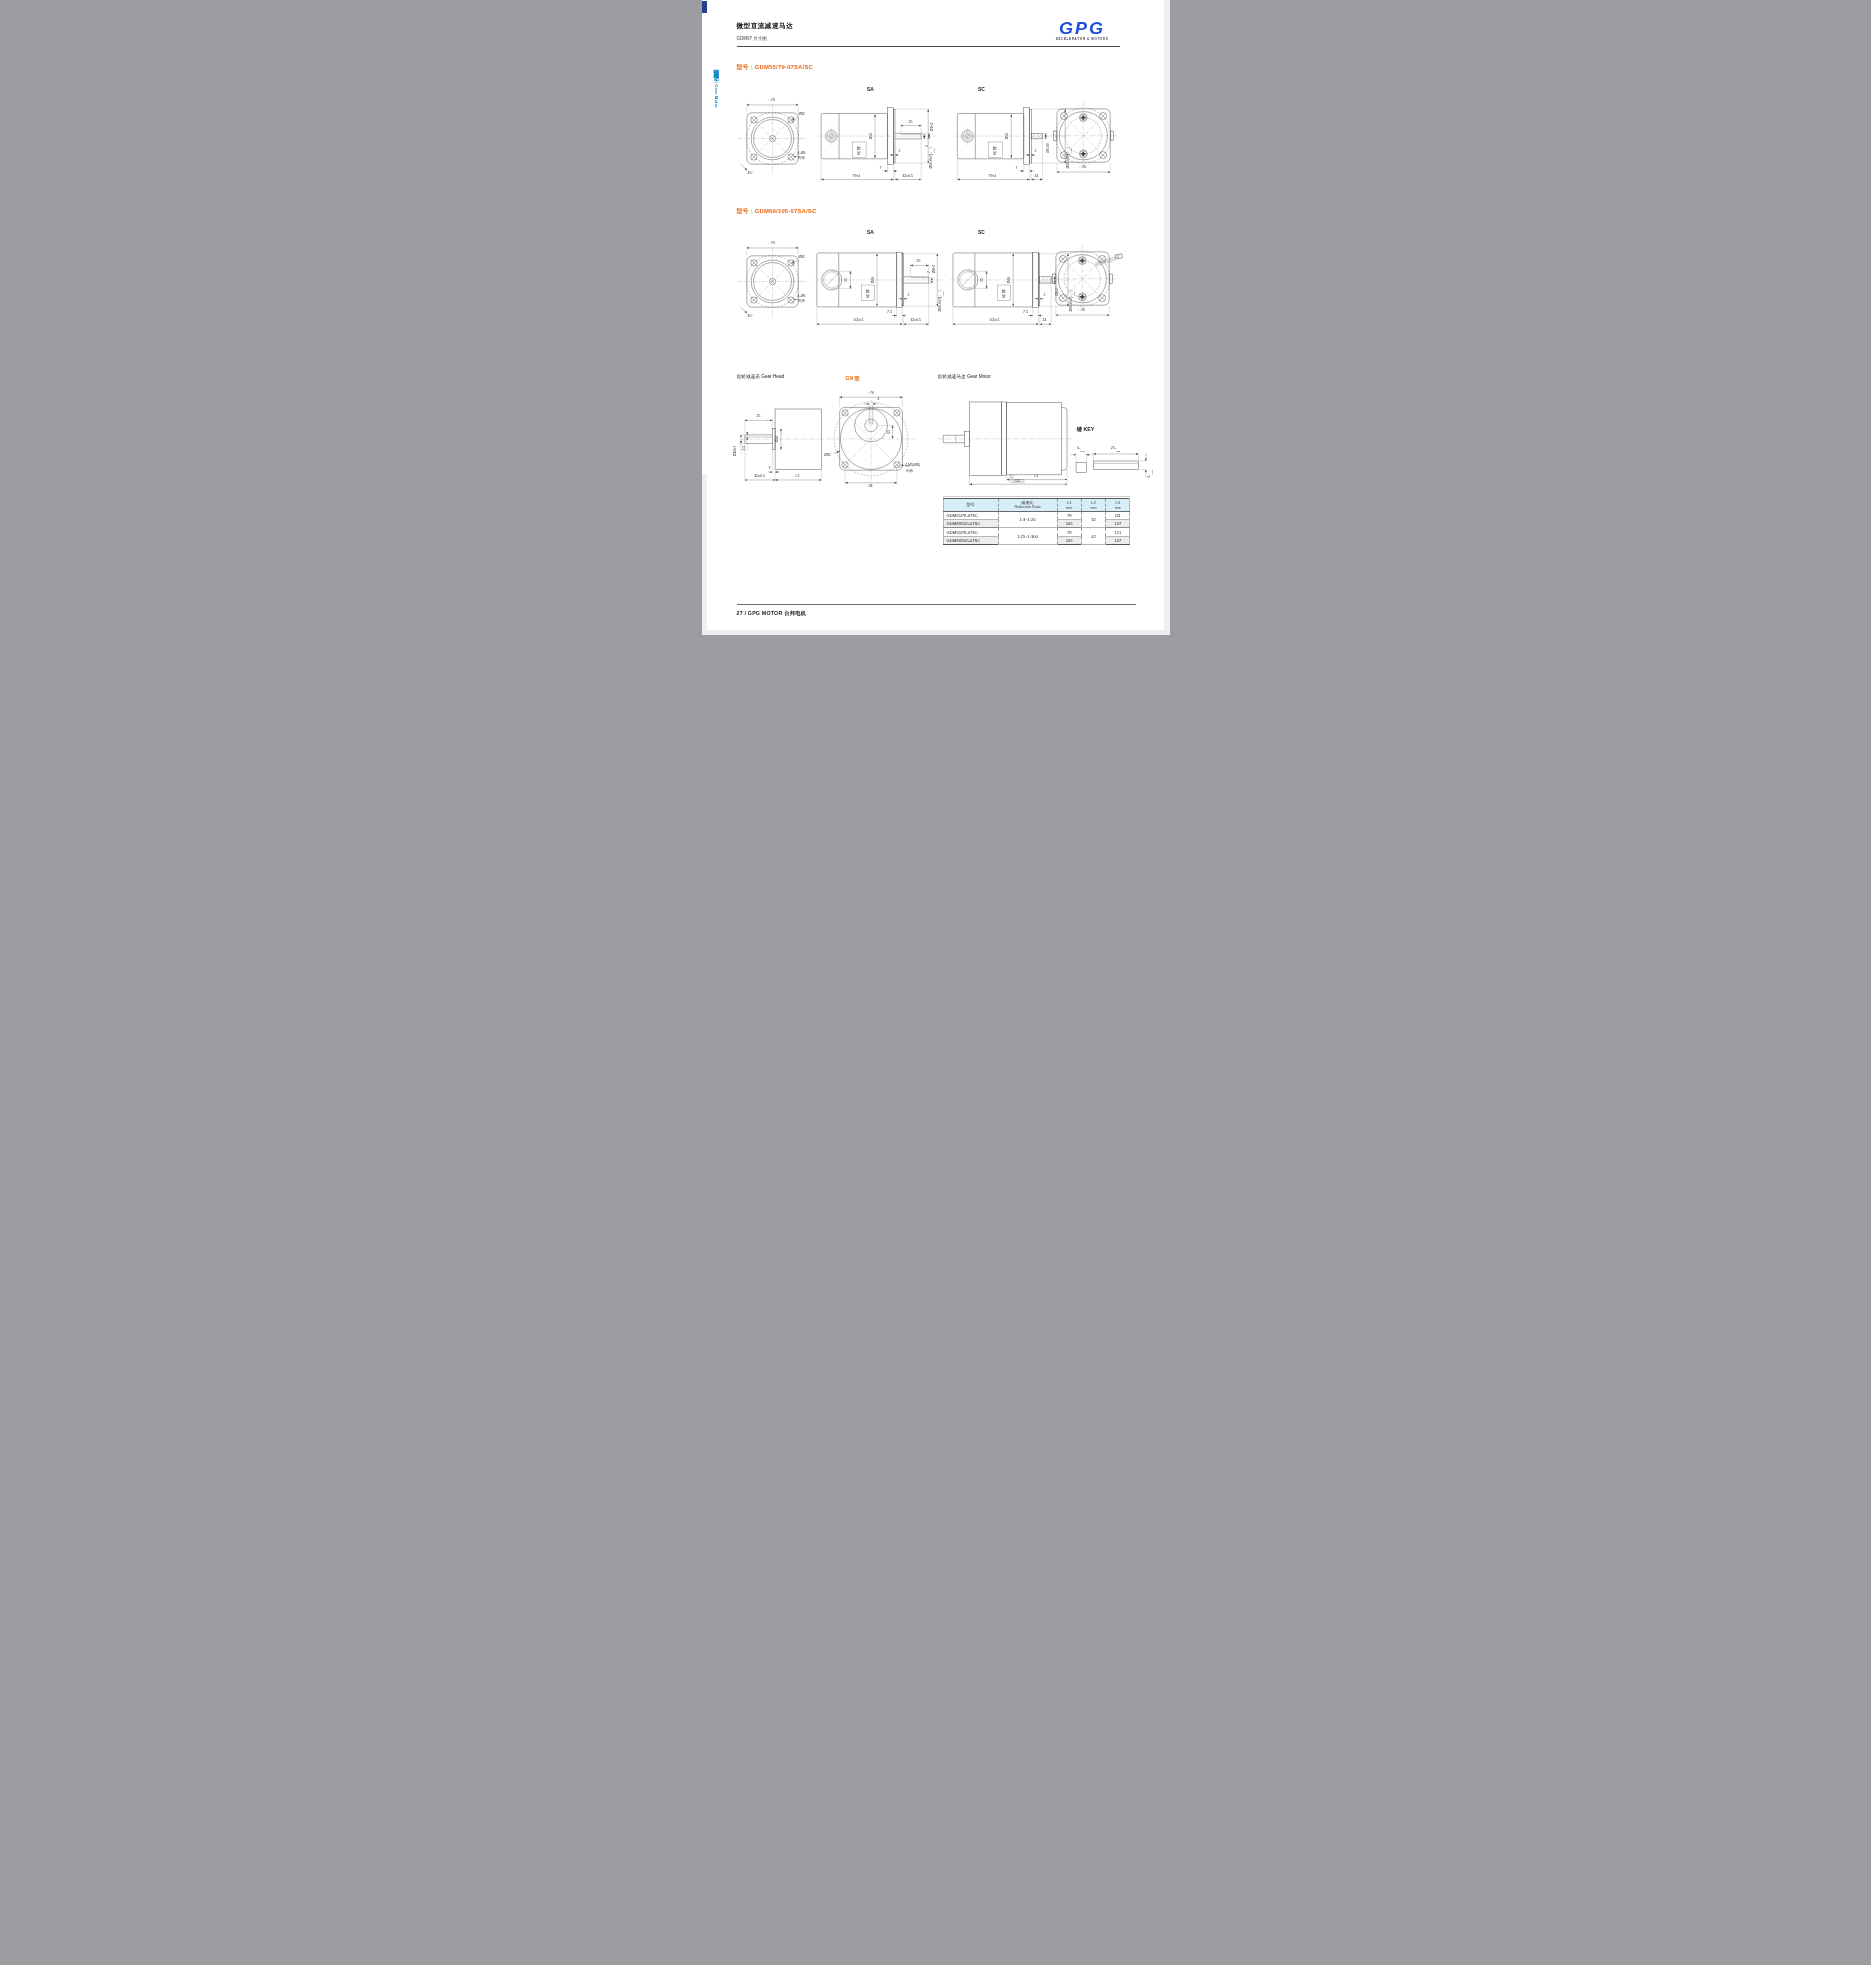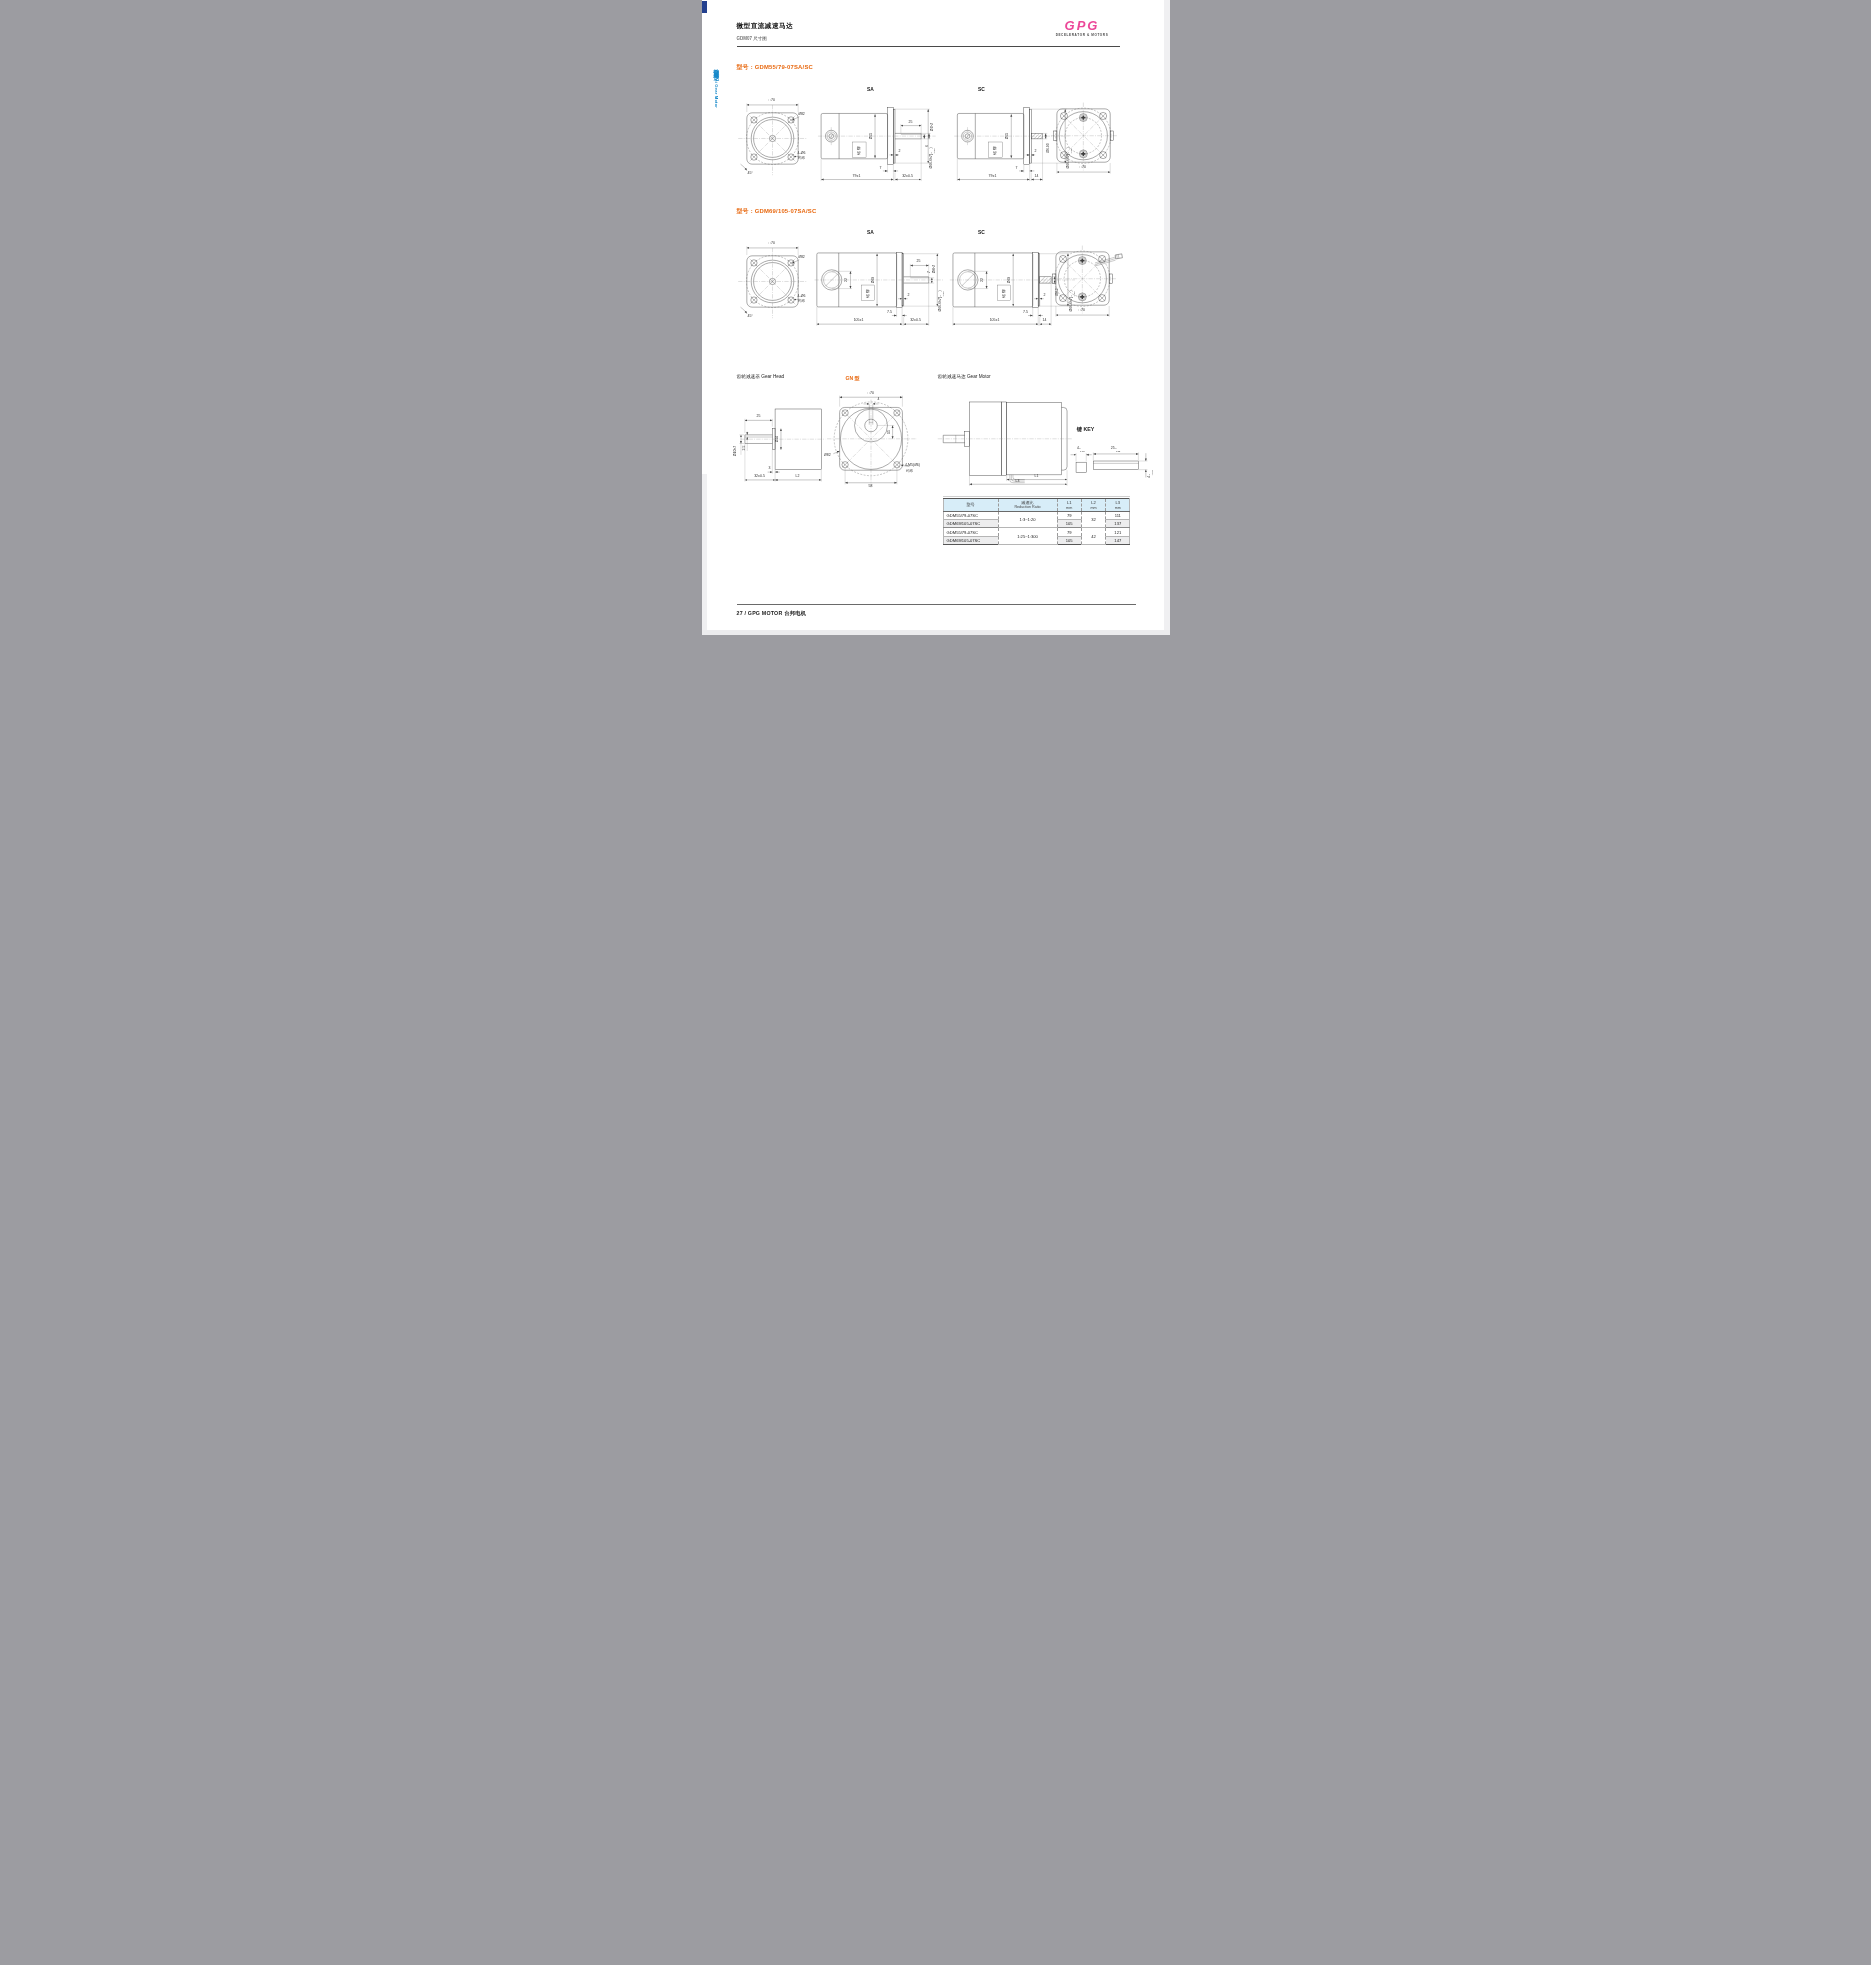--- a/index.html
+++ b/index.html
@@ -10,21 +10,21 @@
   .edge-r{position:absolute;right:0;top:0;width:5.9px;height:100%;background:#f0f0f2;}
   .edge-lb{position:absolute;left:0;top:474px;width:5.9px;height:161px;background:#f0f0f2;}
   .edge-b{position:absolute;left:0;top:630px;width:100%;height:4.7px;background:#ececee;}
   .corner-block{position:absolute;left:0.8px;top:0.8px;width:4.7px;height:12.2px;background:#24408e;}
 
   
   .h-title{position:absolute;left:35px;top:22.4px;font-size:6.7px;font-weight:bold;color:#111;letter-spacing:0.4px;}
   .h-sub{position:absolute;left:35px;top:36px;font-size:4.5px;font-weight:600;color:#777;}
   .h-rule{position:absolute;left:35px;top:46px;width:383px;height:1px;background:#4a4a4a;}
   .logo{position:absolute;left:344px;top:19.7px;width:73px;text-align:center;}
-  .logo .mark{font-size:13px;font-weight:bold;font-style:italic;color:#ec4899;letter-spacing:2px;line-height:.9;transform:scaleY(.95);display:block;}
+  .logo .mark{font-size:18px;font-weight:bold;font-style:italic;color:#1d4ed8;letter-spacing:2px;line-height:.9;transform:scaleY(.95);display:block;}
   .logo .subm{display:block;font-size:3.1px;letter-spacing:0.6px;color:#4a4a4a;font-weight:bold;margin-top:1.2px;}
 
   
   .sidebar{position:absolute;left:11.4px;top:64px;display:flex;flex-direction:column;align-items:center;color:#1789c9;}
   .sidebar .cn{writing-mode:vertical-rl;text-orientation:upright;font-size:5.7px;font-weight:bold;letter-spacing:1.2px;}
   .sidebar .en{writing-mode:vertical-rl;font-size:4.1px;font-weight:bold;margin-top:2.8px;letter-spacing:0.2px;}
 
   .sec-title{position:absolute;font-size:5.9px;font-weight:bold;color:#e8680f;white-space:nowrap;letter-spacing:0.2px;}
   .viewlab{position:absolute;transform:translate(-50%,-50%);font-size:4.9px;font-weight:bold;color:#111;}
   .txt{position:absolute;white-space:nowrap;font-size:4.7px;color:#222;}

